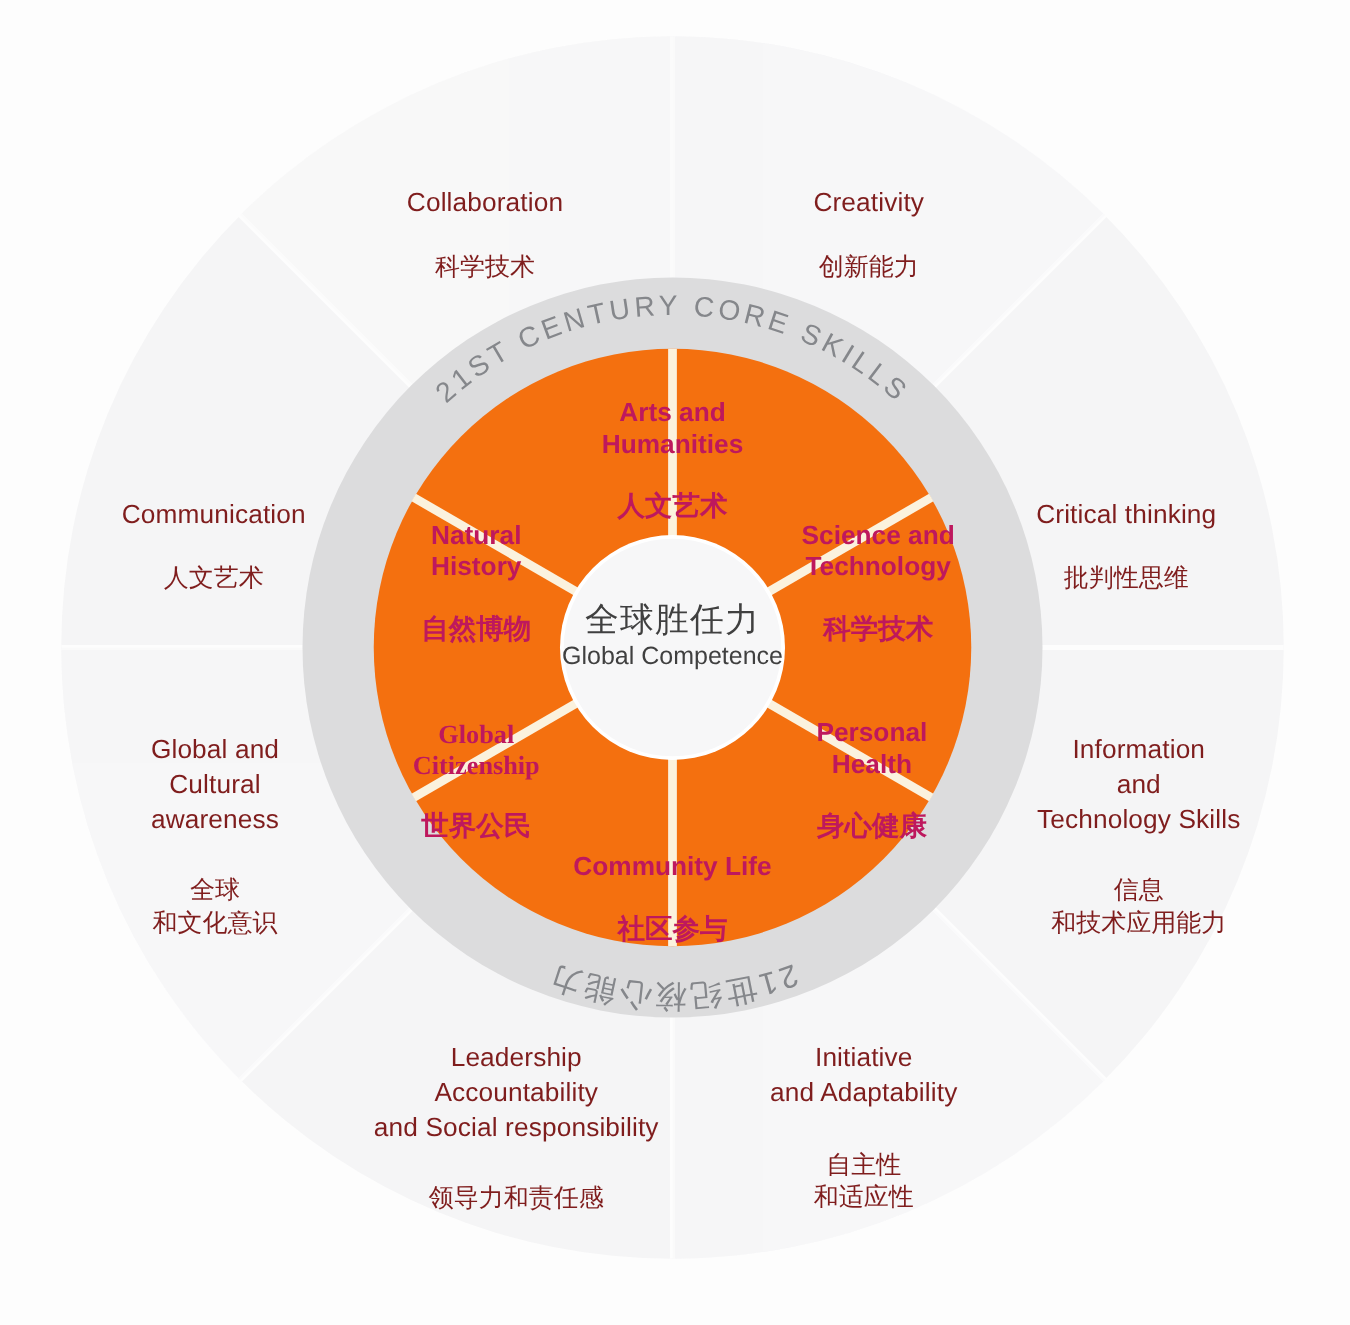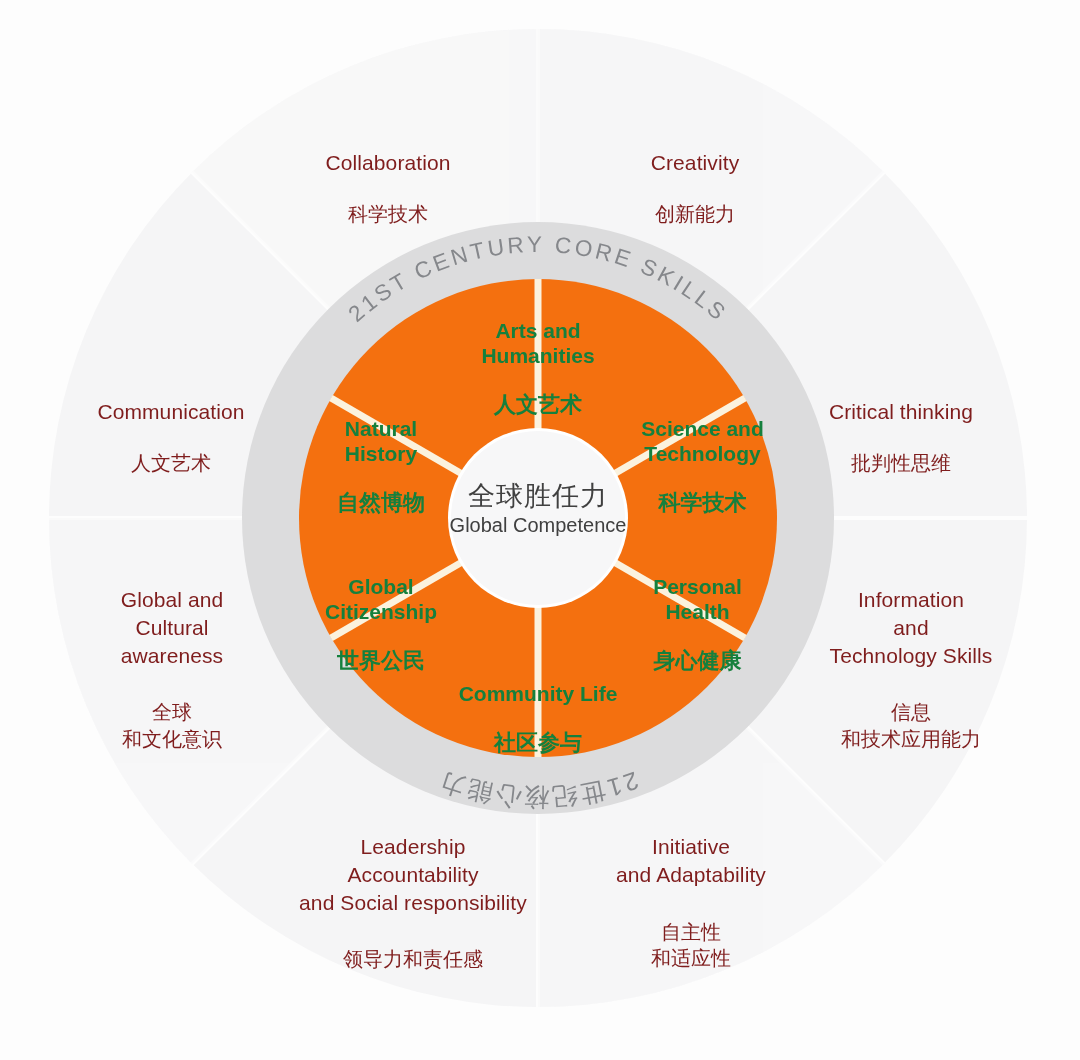--- a/index.html
+++ b/index.html
@@ -42,21 +42,21 @@
     letter-spacing: 0.1px;
   }
   .outer-lbl .zh {
     display: block;
     font-size: 20px;
     margin-top: 3px;
   }
   .outer-lbl.tight .zh { margin-top: 9px; }
   
   .seg-lbl {
-    color: #15803d;
+    color: #be185d;
   }
   .seg-lbl .en {
     display: block;
     font-size: 21px;
     font-weight: bold;
     line-height: 1.18;
   }
   .seg-lbl .zh {
     display: block;
     font-size: 22px;
@@ -155,21 +155,21 @@
     <span class="en">Personal
 Health</span>
     <span class="zh">身心健康</span>
   </div>
 
   <div class="lbl seg-lbl" style="left:438px; top:661px; width:200px;">
     <span class="en">Community Life</span>
     <span class="zh">社区参与</span>
   </div>
 
-  <div class="lbl seg-lbl" style="left:295px; top:554px; width:172px;">
+  <div class="lbl seg-lbl" style="left:295px; top:554px; width:172px;font-family:Liberation Serif, serif;">
     <span class="en">Global
 Citizenship</span>
     <span class="zh">世界公民</span>
   </div>
 
   <div class="lbl seg-lbl" style="left:300px; top:396px; width:162px;">
     <span class="en">Natural
 History</span>
     <span class="zh">自然博物</span>
   </div>

